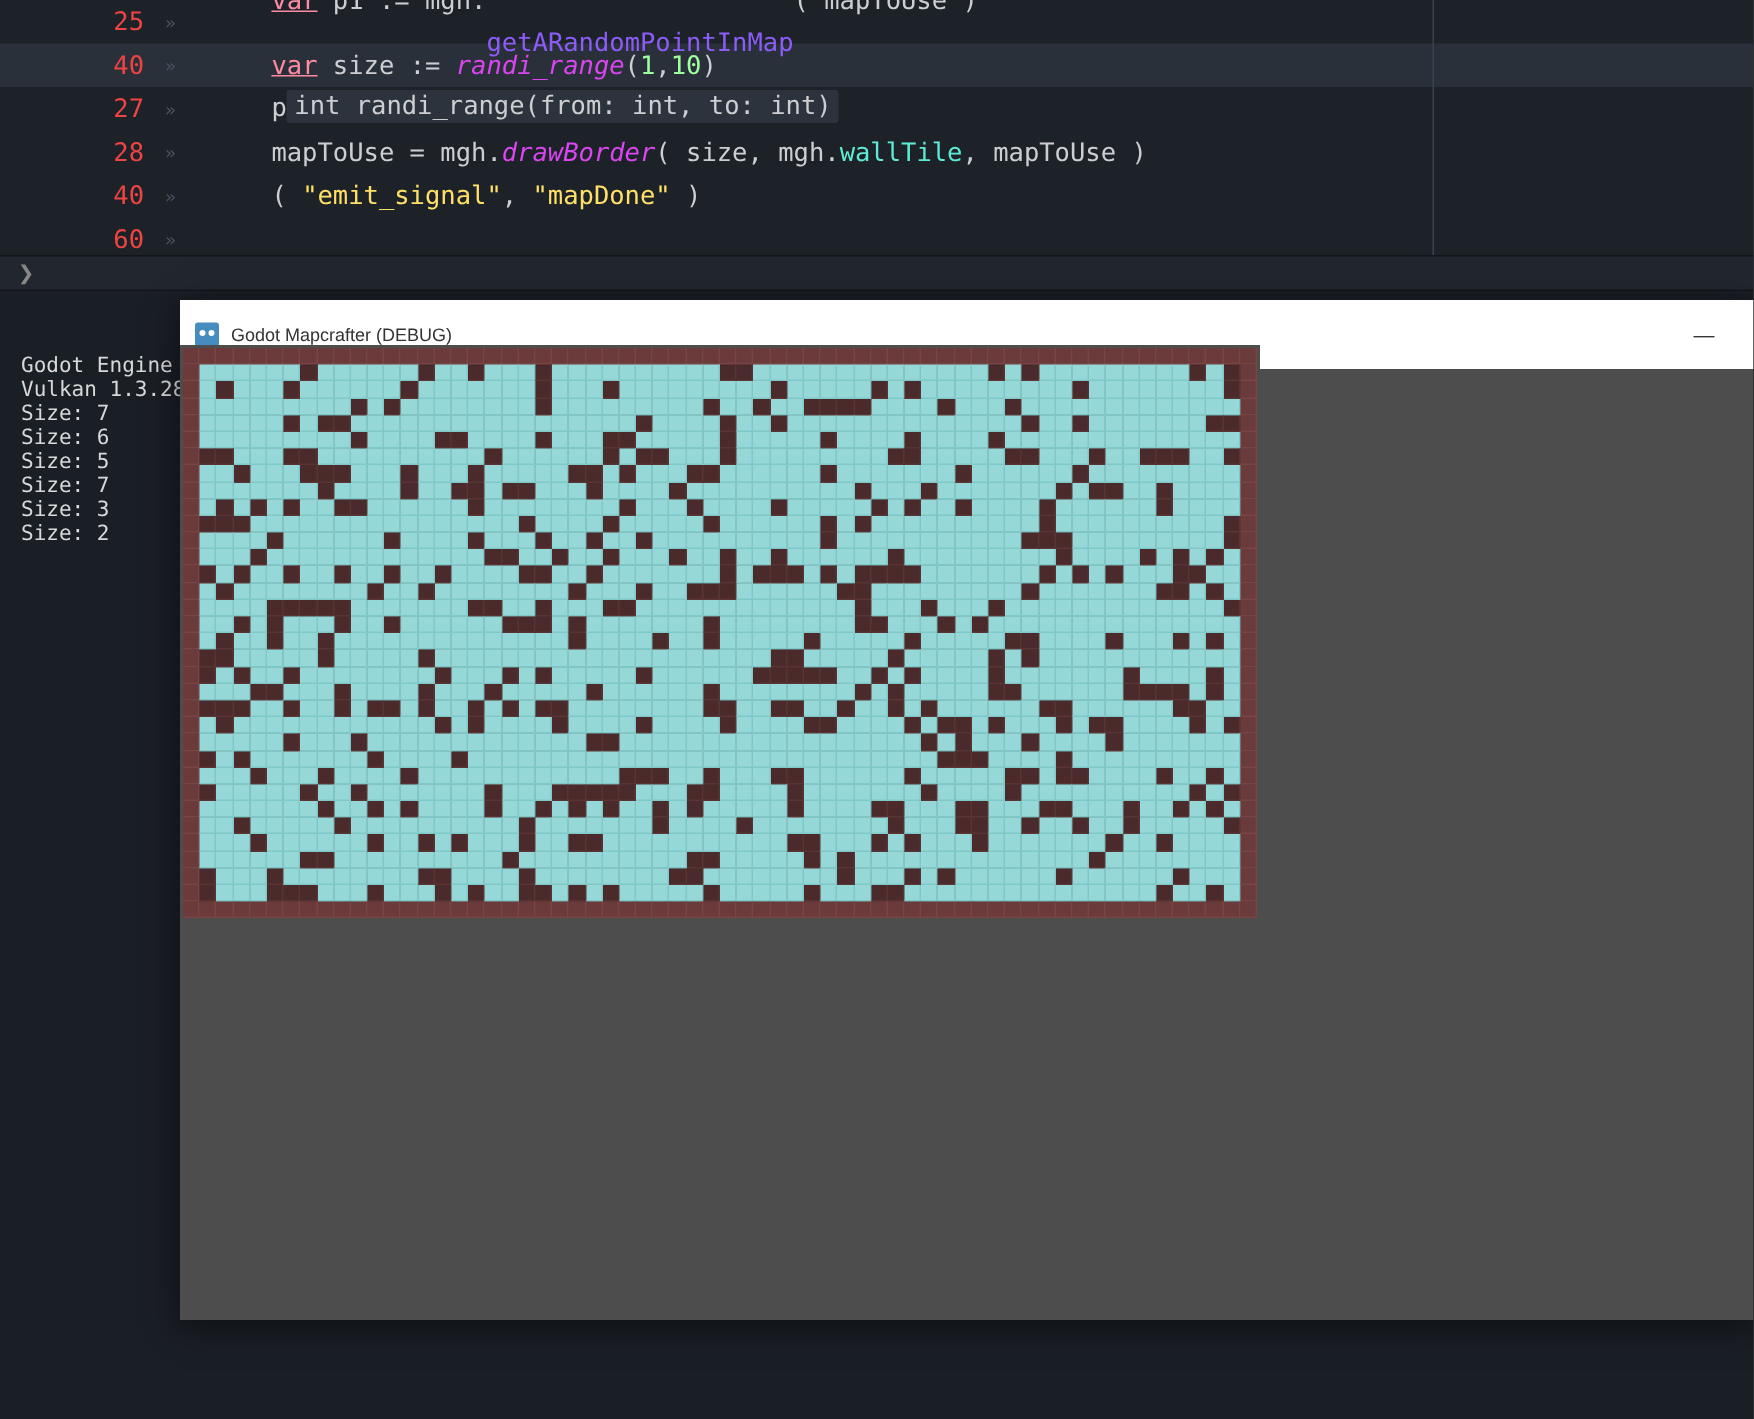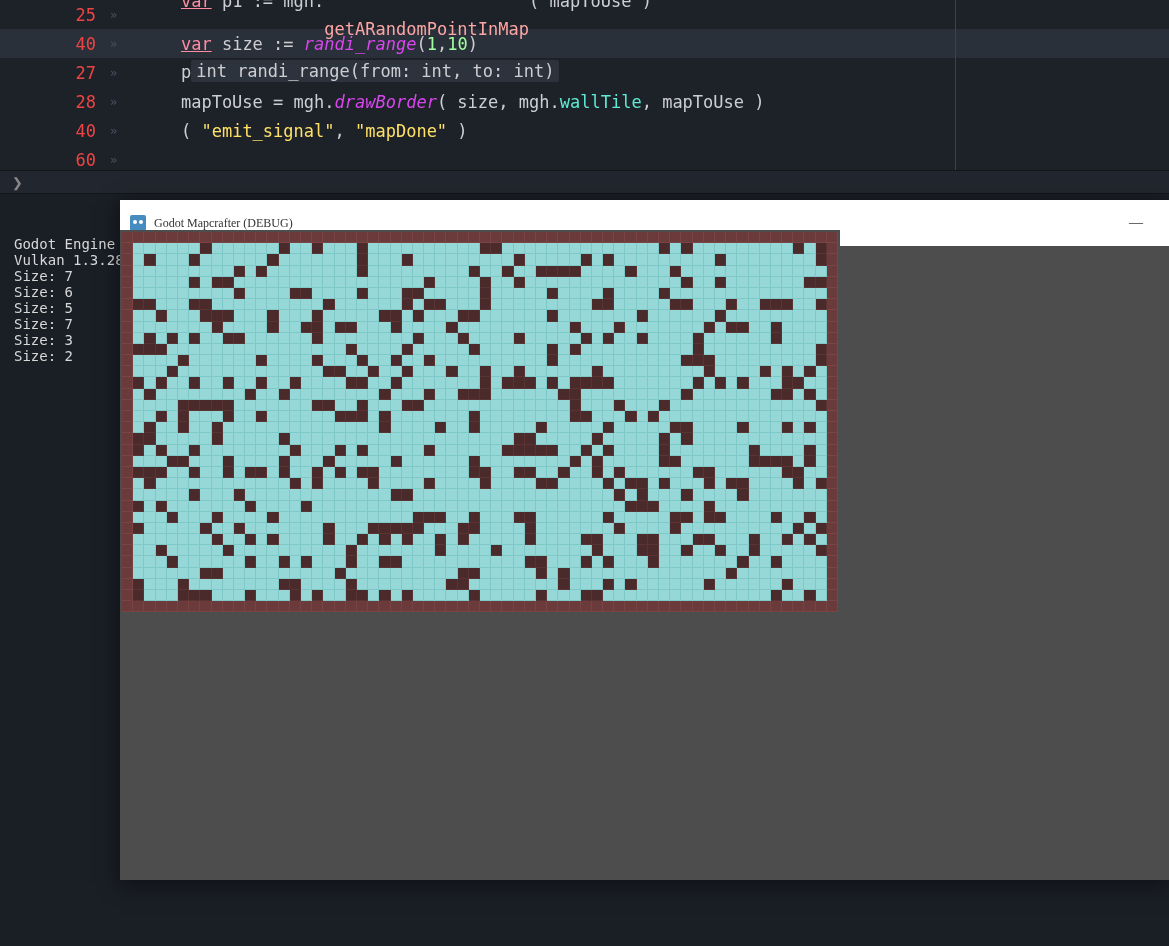--- a/index.html
+++ b/index.html
@@ -38,21 +38,21 @@
   width: 30px;
   color: #4a5160;
   font-size: 12px;
 }
 .code-content {
   white-space: pre;
   display: flex;
 }
 .kw-var { color: #ff8ba3; text-decoration: underline; }
 .kw-func { color: #d946ef; font-style: italic; }
-.kw-method { color: #fca5a5; margin-top: 28px; }
+.kw-method { color: #8b5cf6; margin-top: 28px; }
 .kw-string { color: #ffe066; }
 .kw-number { color: #a0ffa0; }
 .kw-plain { color: #cdced2; }
 .kw-op { color: #cdced2; }
 .kw-prop { color: #5eead4; }
 .tooltip {
   background: #2d333d;
   padding: 1px 5px;
   border-radius: 2px;
   position: relative;
@@ -92,21 +92,21 @@
   background: #4d4d4d;
   box-shadow: 0 4px 20px rgba(0,0,0,0.5);
   z-index: 10;
 }
 .titlebar {
   height: 46px;
   background: #ffffff;
   display: flex;
   align-items: center;
   padding: 0 10px;
-  font-family: Liberation Serif, serif;
+  font-family: Liberation Sans, sans-serif;
   font-size: 12px;
   color: #333;
 }
 .titlebar-icon {
   width: 16px;
   height: 16px;
   background: #478cbf;
   border-radius: 2px;
   margin-right: 8px;
   position: relative;

